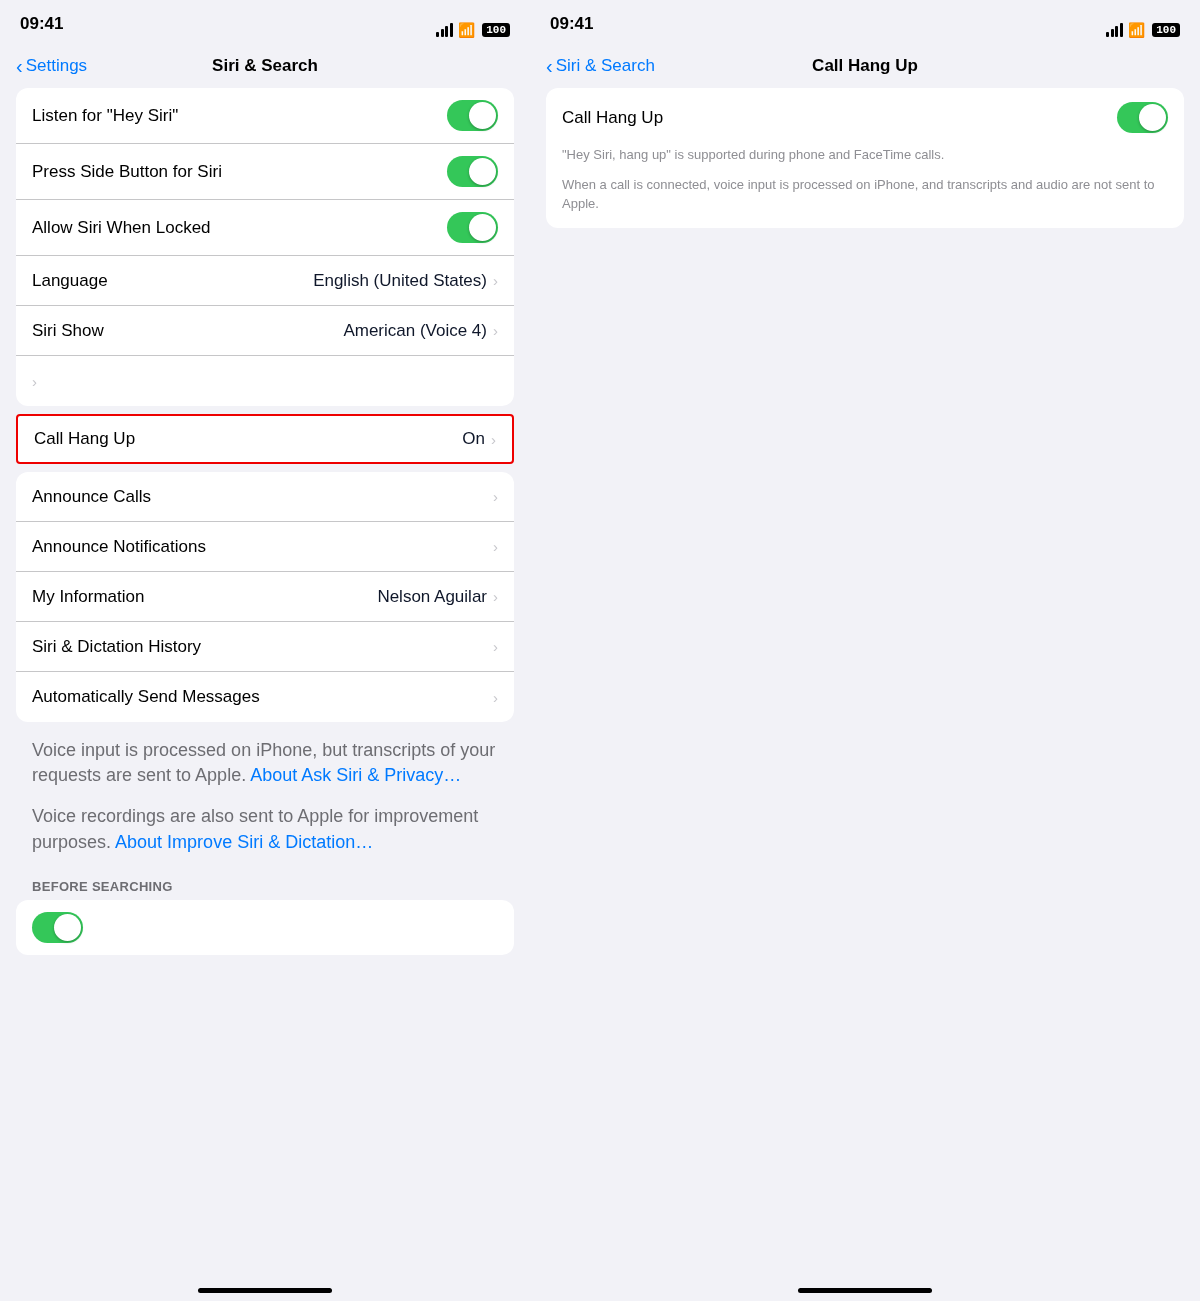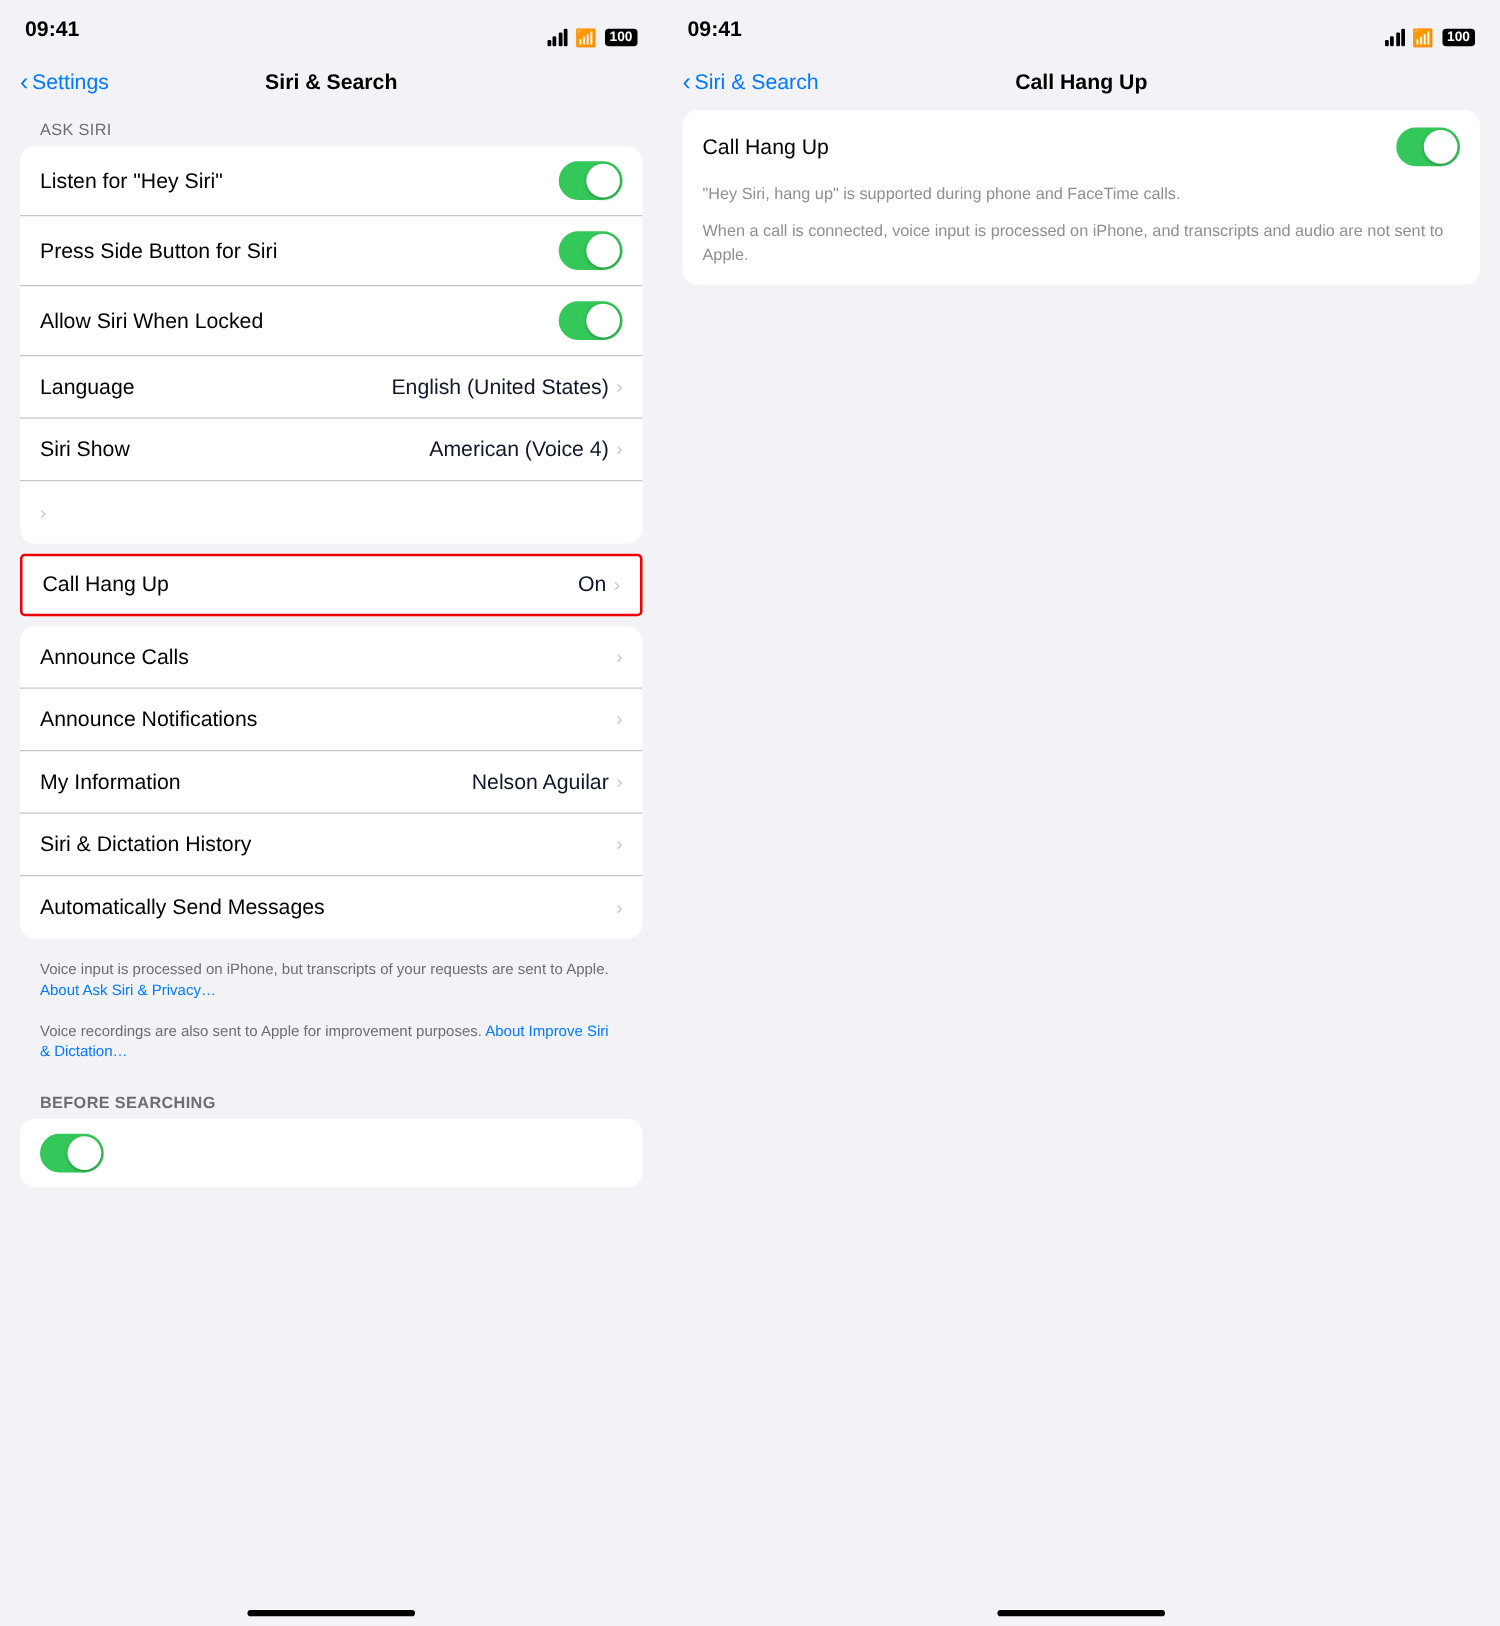--- a/index.html
+++ b/index.html
@@ -49,20 +49,21 @@
       align-items: center;
       gap: 6px;
     }
     .battery-icon {
       background: #000;
       border-radius: 3px;
       padding: 1px 4px;
       font-size: 11px;
       font-weight: 700;
       color: #fff;
+      font-family: Liberation Mono, monospace;
     }
 
     
     .nav-bar {
       display: flex;
       align-items: center;
       padding: 4px 16px 12px 16px;
       position: relative;
     }
     .nav-back {
@@ -160,21 +161,21 @@
       background: #fff;
       display: flex;
       align-items: center;
       justify-content: space-between;
       padding: 12px 16px;
       min-height: 50px;
     }
 
     
     .footer-text {
-      font-size: 12px;
+      font-size: 18px;
       color: #6d6d72;
       padding: 8px 32px;
       line-height: 1.4;
     }
     .footer-link {
       color: #007aff;
     }
 
     
     .call-hangup-card {
@@ -259,21 +260,20 @@
   </div>
 
   <div class="nav-bar">
     <div class="nav-back">
       <span class="nav-back-chevron">‹</span>
       <span>Settings</span>
     </div>
     <span class="nav-title">Siri &amp; Search</span>
   </div>
 
-  <div class="section-label">ASK SIRI</div>
 
   <div class="settings-group">
 
     <div class="settings-row">
       <span class="row-label">Listen for "Hey Siri"</span>
       <div class="toggle">
         <div class="toggle-knob"></div>
       </div>
     </div>
 

